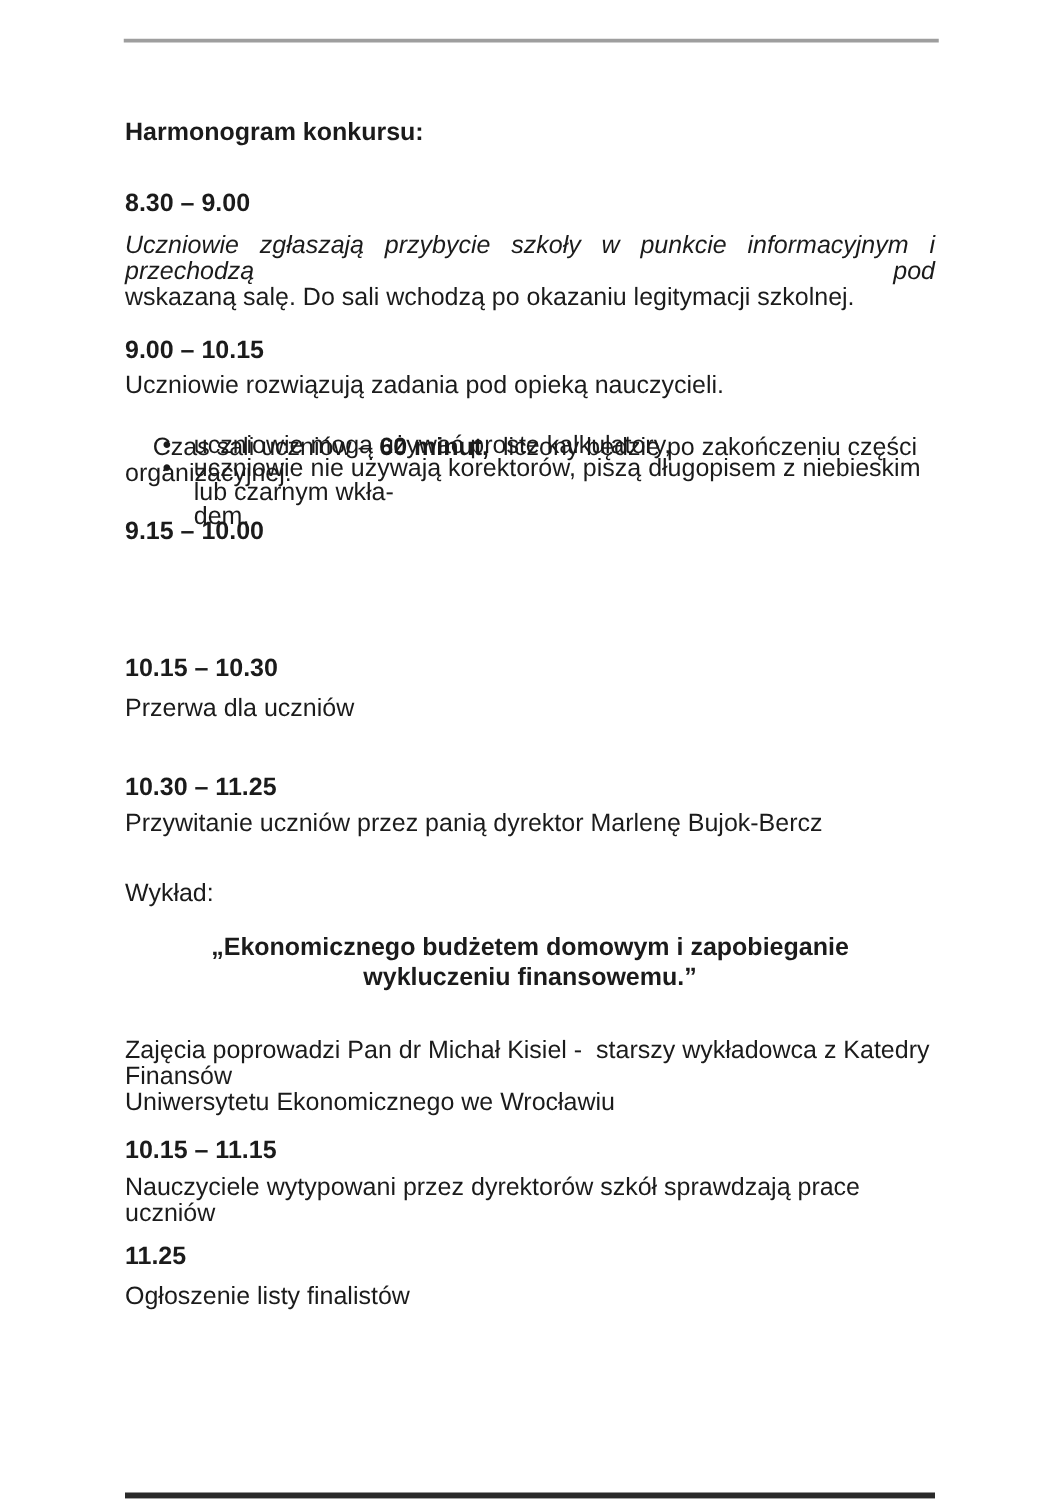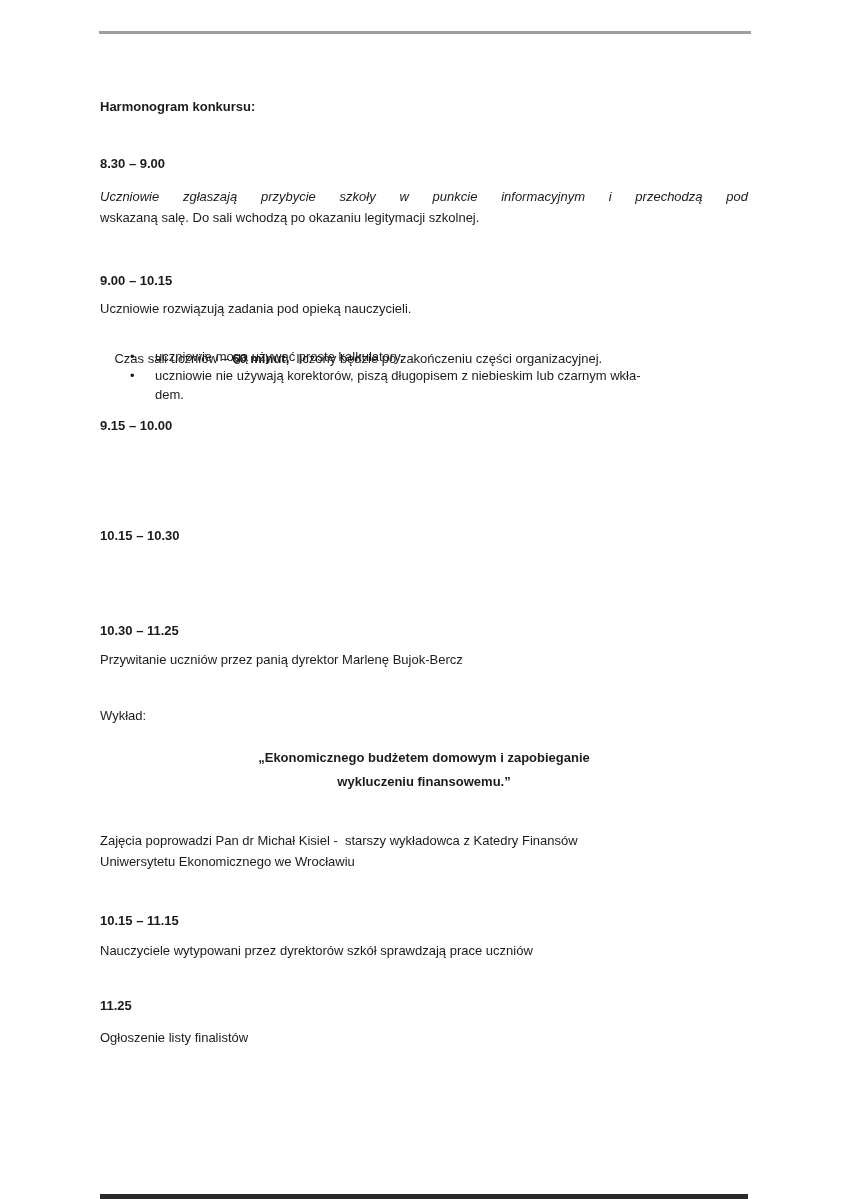--- a/index.html
+++ b/index.html
@@ -26,21 +26,21 @@
   .rule-bottom {
     position: absolute;
     left: 100px; top: 1194px;
     width: 648px; height: 5px;
     background: var(--rule-bottom-color);
   }
   .block {
     position: absolute;
     left: 100px;
     width: 648px;
-    font-size: 13px;
+    font-size: 20px;
     line-height: 21px;
   }
   .h { font-weight: bold; }
   .jline { text-align: justify; text-align-last: justify; font-style: italic; }
   .pre { white-space: pre-wrap; }
   .bullets { left: 130px; width: 618px; line-height: 19px; }
   .bullet { display: flex; align-items: flex-start; }
   .bullet .dot { width: 25px; flex: 0 0 25px; }
   .bullet .btext { flex: 1; }
   .center { text-align: center; }
@@ -74,20 +74,21 @@
     <div class="bullet">
       <span class="dot">•</span>
       <span class="btext pre">uczniowie nie używają korektorów, piszą długopisem z niebieskim lub czarnym wkła-
 dem.</span>
     </div>
   </div>
 
   <div class="block h" style="top:415px">9.15 – 10.00</div>
 
   <div class="block h" style="top:525px">10.15 – 10.30</div>
+  <div class="block" style="top:557px">Przerwa dla uczniów</div>
 
   <div class="block h" style="top:620px">10.30 – 11.25</div>
   <div class="block" style="top:649px">Przywitanie uczniów przez panią dyrektor Marlenę Bujok-Bercz</div>
 
   <div class="block" style="top:705px">Wykład:</div>
   <div class="block center lecture-title" style="top:746px">
     <div>„Ekonomicznego budżetem domowym i zapobieganie</div>
     <div>wykluczeniu finansowemu.”</div>
   </div>
   <div class="block" style="top:830px">

